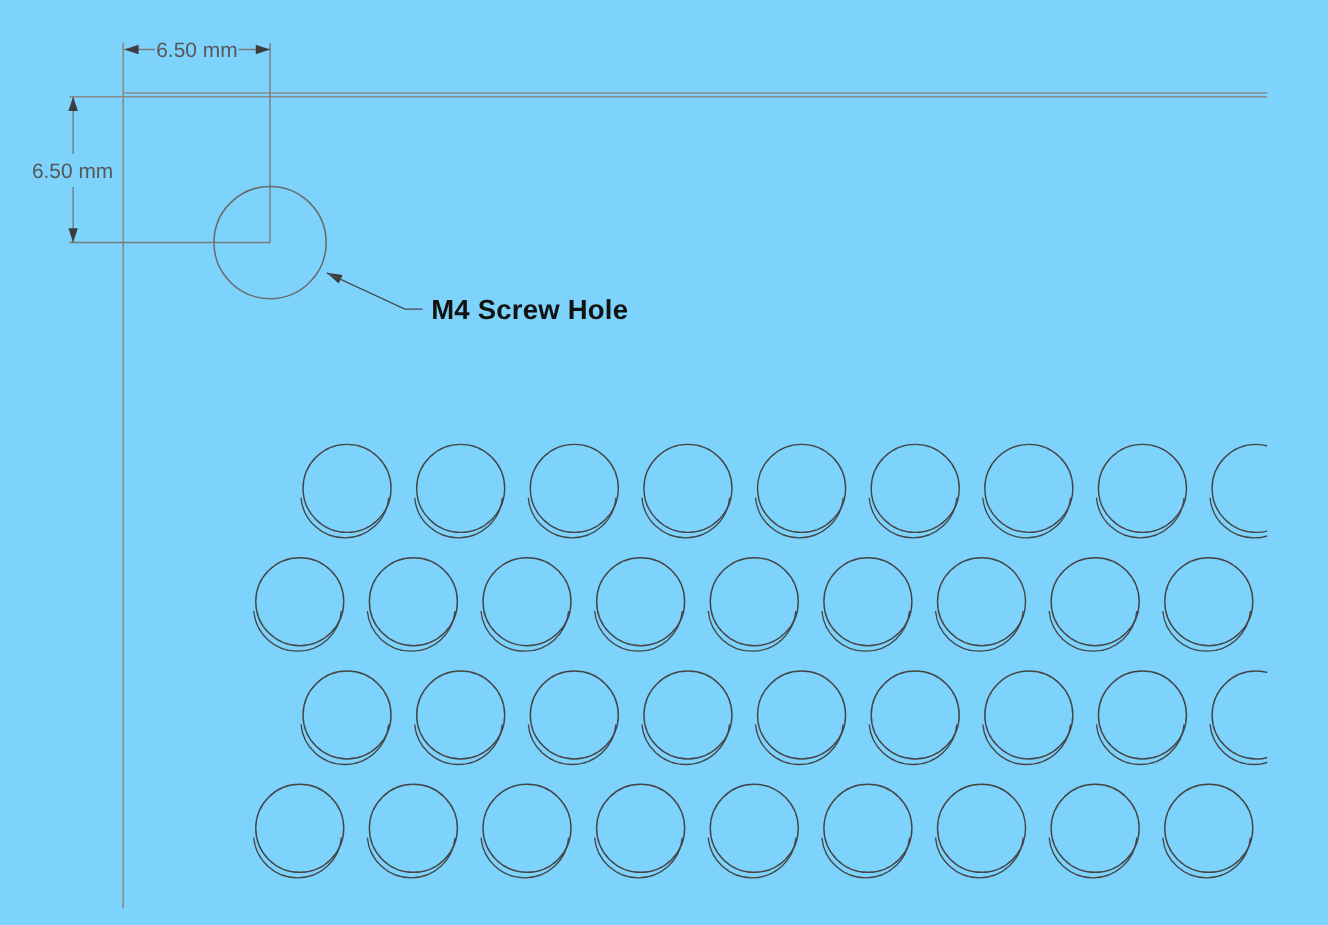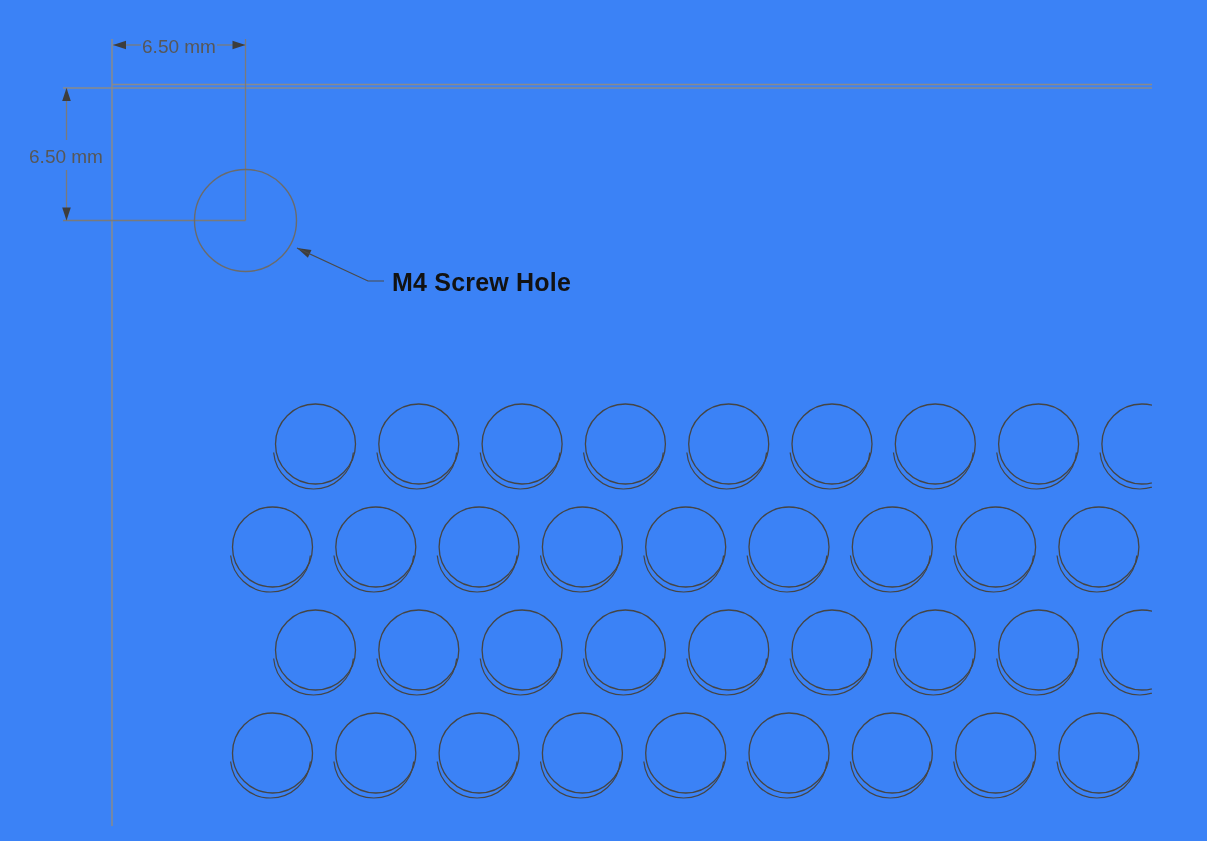--- a/index.html
+++ b/index.html
@@ -5,21 +5,21 @@
   html, body {
     margin: 0;
     padding: 0;
     background: #ffffff;
     font-family: "Liberation Sans", sans-serif;
   }
   .stage {
     position: relative;
     width: 1207px;
     height: 841px;
-    background: #3b82f6;
+    background: #7dd3fc;
     overflow: hidden;
     text-align: right;
   }
   svg { display: block; }
   text { user-select: none; }
   .dim-text {
     font-family: "Liberation Sans", sans-serif;
     font-size: 19px;
     font-weight: 400;
   }

